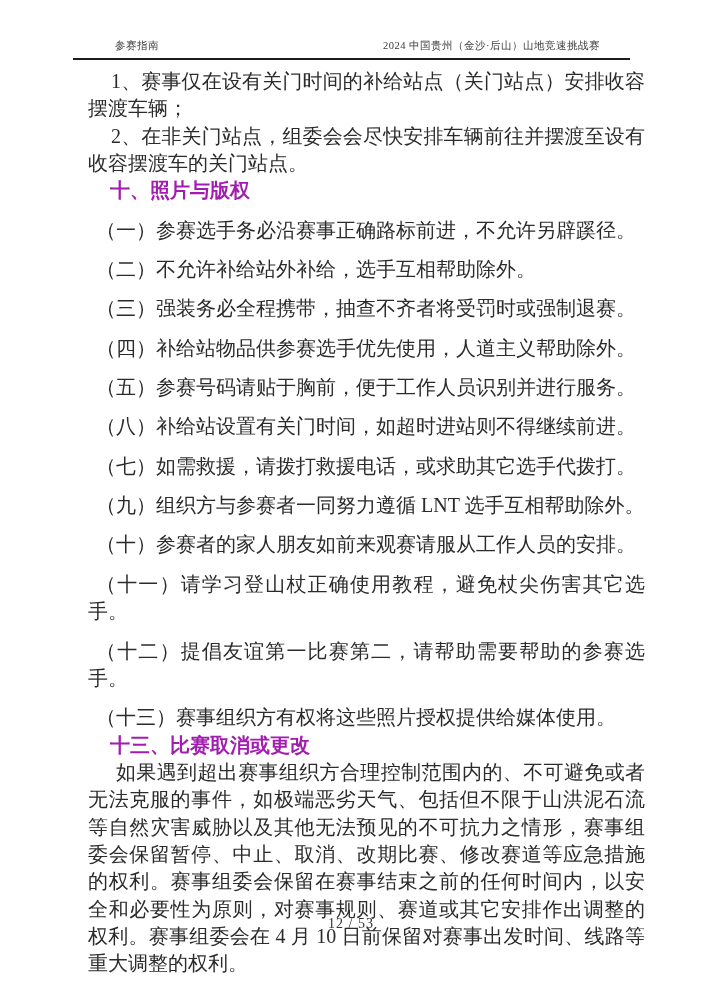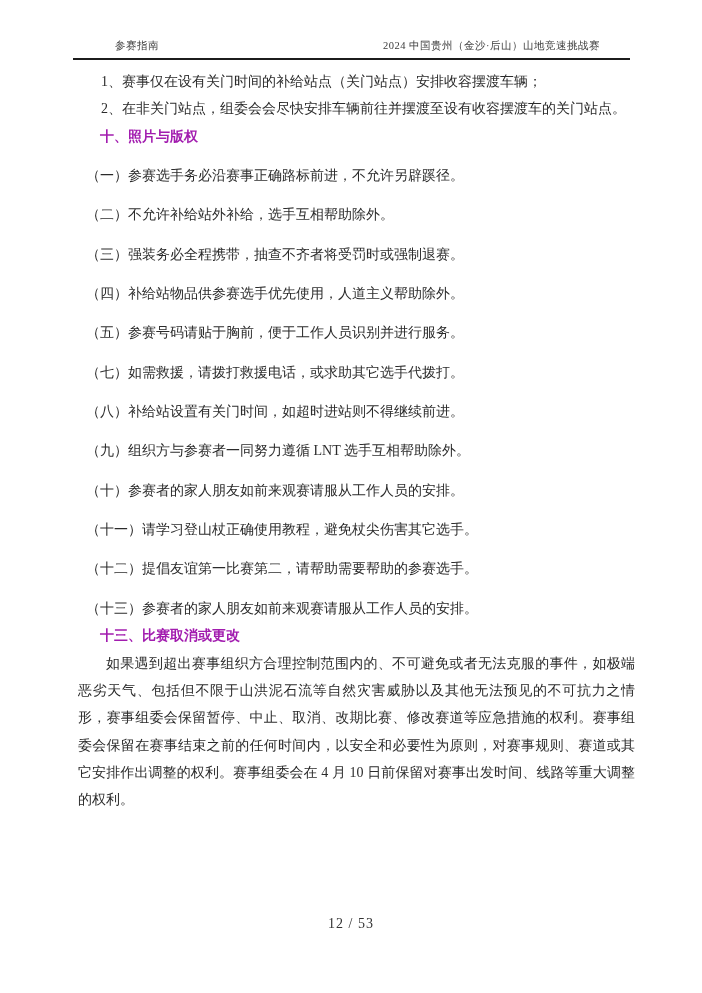--- a/index.html
+++ b/index.html
@@ -29,24 +29,24 @@
     align-items: flex-end;
     padding-bottom: 5px;
     font-size: 10.5px;
     color: #3a3a3a;
     letter-spacing: 0.5px;
   }
   .header-left { padding-left: 42px; }
   .header-right { padding-right: 30px; }
   .content {
     position: absolute;
-    left: 78px;
+    left: 88px;
     top: 68px;
     width: 557px;
-    font-size: 14px;
+    font-size: 20px;
     line-height: 27.35px;
     text-align: justify;
   }
   .intro-item { text-indent: 23px; }
   .sec-heading {
     font-weight: bold;
     text-indent: 22px;
     color: #a21caf;
   }
   .para { text-indent: 28px; }
@@ -77,27 +77,27 @@
     <div class="intro-item">1、赛事仅在设有关门时间的补给站点（关门站点）安排收容摆渡车辆；</div>
     <div class="intro-item">2、在非关门站点，组委会会尽快安排车辆前往并摆渡至设有收容摆渡车的关门站点。</div>
 
     <div class="sec-heading">十、照片与版权</div>
 
     <div class="notice-item">（一）参赛选手务必沿赛事正确路标前进，不允许另辟蹊径。</div>
     <div class="notice-item">（二）不允许补给站外补给，选手互相帮助除外。</div>
     <div class="notice-item">（三）强装务必全程携带，抽查不齐者将受罚时或强制退赛。</div>
     <div class="notice-item">（四）补给站物品供参赛选手优先使用，人道主义帮助除外。</div>
     <div class="notice-item">（五）参赛号码请贴于胸前，便于工作人员识别并进行服务。</div>
+    <div class="notice-item">（八）补给站设置有关门时间，如超时进站则不得继续前进。</div>
     <div class="notice-item">（七）如需救援，请拨打救援电话，或求助其它选手代拨打。</div>
-    <div class="notice-item">（八）补给站设置有关门时间，如超时进站则不得继续前进。</div>
     <div class="notice-item">（九）组织方与参赛者一同努力遵循 LNT 选手互相帮助除外。</div>
     <div class="notice-item">（十）参赛者的家人朋友如前来观赛请服从工作人员的安排。</div>
     <div class="notice-item">（十一）请学习登山杖正确使用教程，避免杖尖伤害其它选手。</div>
     <div class="notice-item">（十二）提倡友谊第一比赛第二，请帮助需要帮助的参赛选手。</div>
-    <div class="notice-item">（十三）参赛者的家人朋友如前来观赛请服从工作人员的安排。</div>
+    <div class="notice-item">（十三）赛事组织方有权将这些照片授权提供给媒体使用。</div>
 
     <div class="sec-heading">十三、比赛取消或更改</div>
     <div class="para">如果遇到超出赛事组织方合理控制范围内的、不可避免或者无法克服的事件，如极端恶劣天气、包括但不限于山洪泥石流等自然灾害威胁以及其他无法预见的不可抗力之情形，赛事组委会保留暂停、中止、取消、改期比赛、修改赛道等应急措施的权利。赛事组委会保留在赛事结束之前的任何时间内，以安全和必要性为原则，对赛事规则、赛道或其它安排作出调整的权利。赛事组委会在 4 月 10 日前保留对赛事出发时间、线路等重大调整的权利。</div>
 
   </div>
 
   <div class="footer">12 / 53</div>
 
 </div>
 

